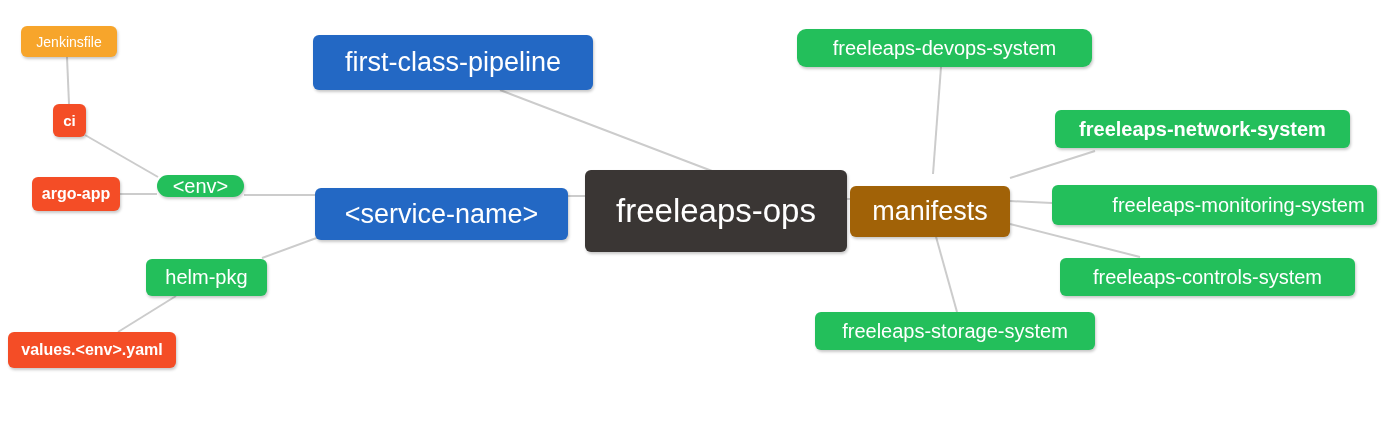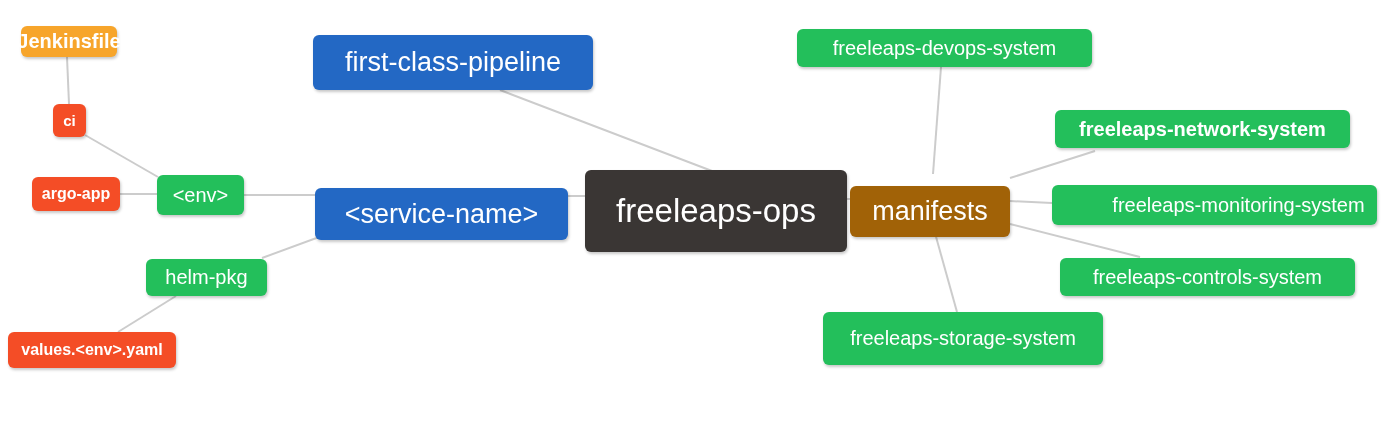--- a/index.html
+++ b/index.html
@@ -20,38 +20,38 @@
     box-shadow:1px 2px 3px rgba(0,0,0,0.22);
     white-space:nowrap;
     box-sizing:border-box;
     cursor:default;
   }
   
   .root   {background:#3a3634;font-size:33px;}
   .level1 {background:#2368c4;font-size:27px;}
   .level2 {background:#23bf5b;font-size:20px;}
   .level3 {background:#f44d26;font-size:16px;font-weight:bold;}
-  .level4 {background:#f7a52b;font-size:20px;font-weight:bold;}
+  .level4 {background:#f7a52b;font-size:14px;font-weight:normal;}
 
   
   #n-jenkinsfile {left:21px;  top:26px;  width:96px;  height:31px;}
   #n-ci          {left:53px;  top:104px; width:33px;  height:33px;font-size:15px;}
   #n-argo-app    {left:32px;  top:177px; width:88px;  height:34px;}
-  #n-env         {left:157px; top:175px; width:87px;  height:40px;}
+  #n-env         {left:157px; top:175px; width:87px;  height:22px;border-radius:19px;}
   #n-helm-pkg    {left:146px; top:259px; width:121px; height:37px;}
   #n-values      {left:8px;   top:332px; width:168px; height:36px;}
   #n-pipeline    {left:313px; top:35px;  width:280px; height:55px;}
   #n-service     {left:315px; top:188px; width:253px; height:52px;}
   #n-root        {left:585px; top:170px; width:262px; height:82px;}
   #n-manifests   {left:850px; top:174px; width:160px; height:51px;}
-  #n-devops      {left:797px; top:29px;  width:295px; height:38px;}
+  #n-devops      {left:797px; top:29px;  width:295px; height:38px;border-radius:9px;}
   #n-network     {left:1055px;top:110px; width:295px; height:38px;}
   #n-monitoring  {left:1052px;top:185px; width:325px; height:40px;}
   #n-controls    {left:1060px;top:258px; width:295px; height:38px;}
-  #n-storage     {left:815px; top:312px; width:280px; height:53px;margin-left:8px;}
+  #n-storage     {left:815px; top:312px; width:280px; height:38px;}
 </style>
 </head>
 <body>
 
 <div id="canvas">
 
   <svg id="edges" xmlns="http://www.w3.org/2000/svg">
     <line x1="67" y1="57" x2="69" y2="104"></line>
     <line x1="85" y1="135" x2="158" y2="177"></line>
     <line x1="120" y1="194" x2="157" y2="194"></line>

